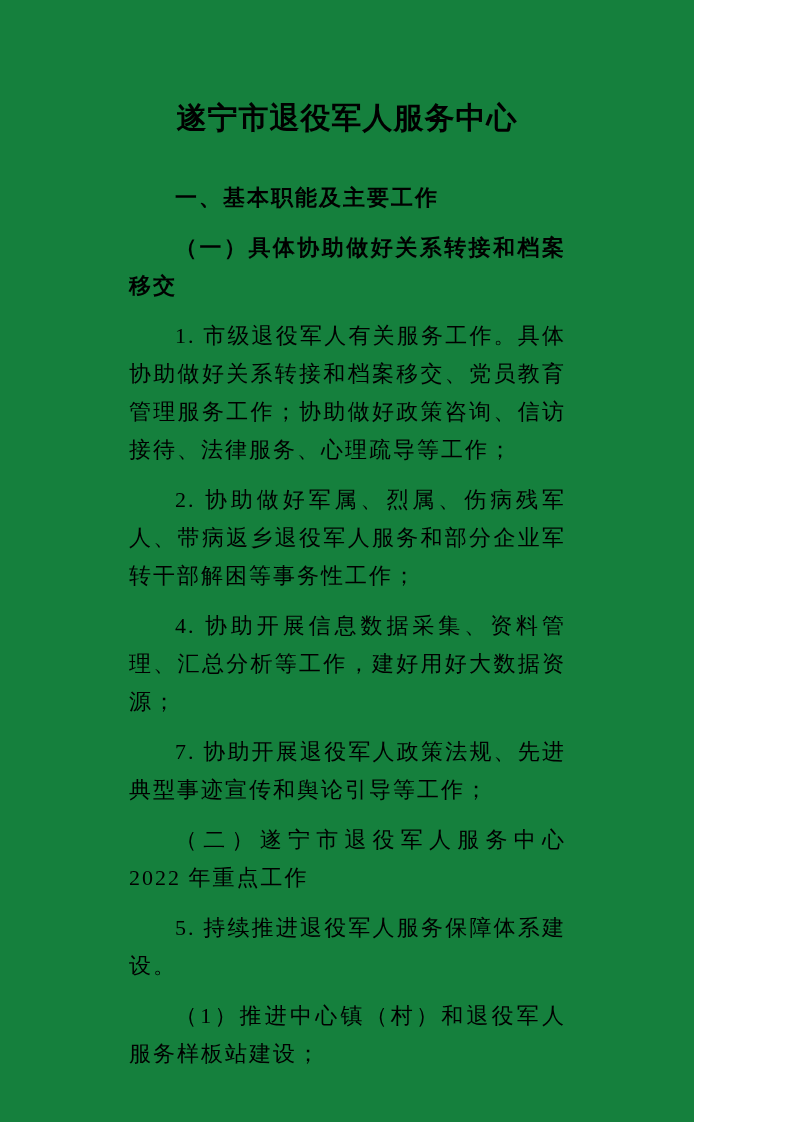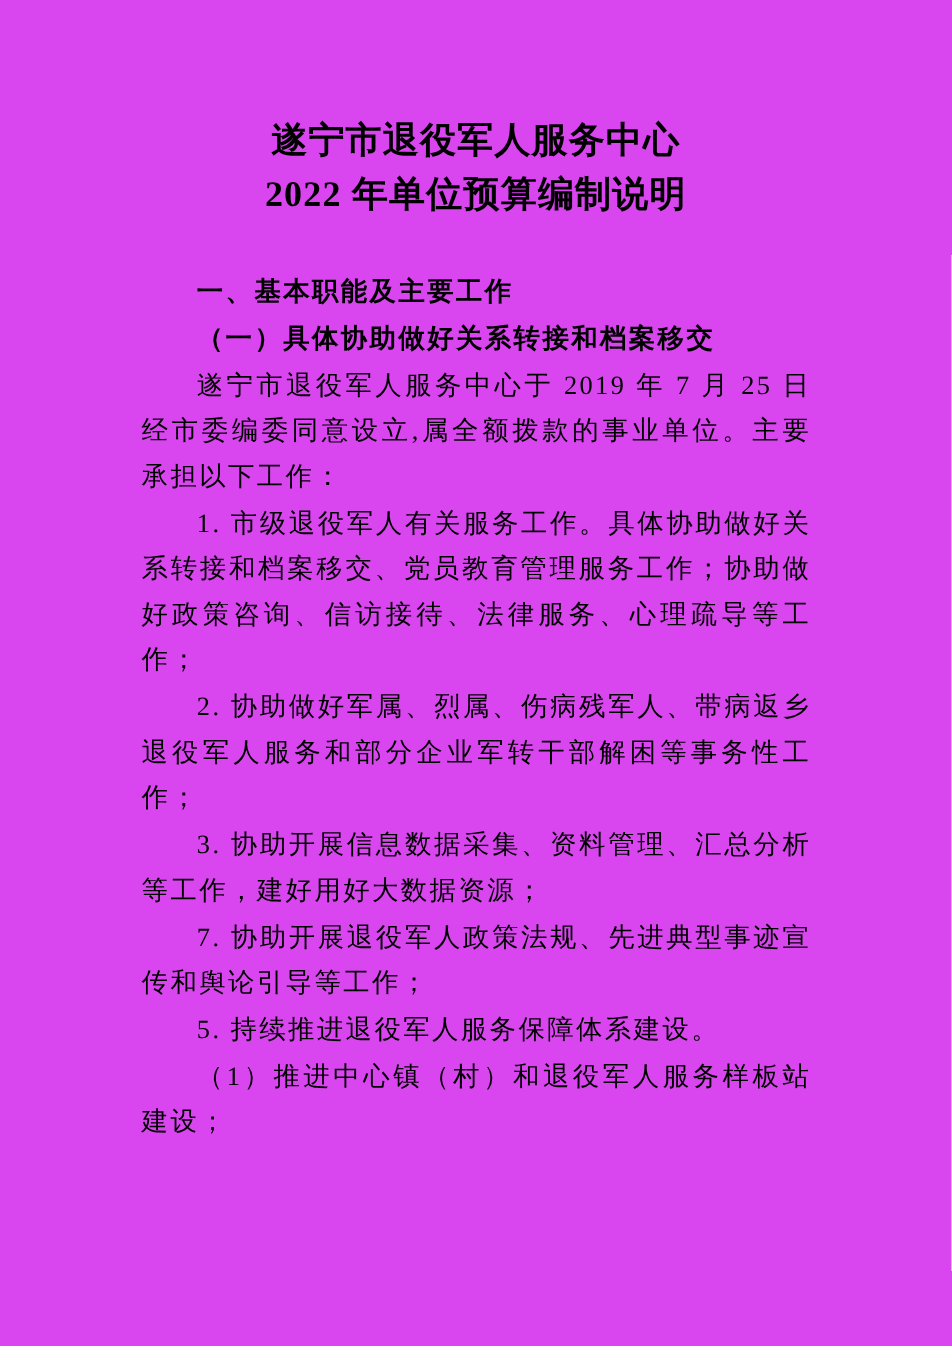--- a/index.html
+++ b/index.html
@@ -2,44 +2,44 @@
 <html><head>
 <meta charset="utf-8">
 <style>
   html, body {
     margin: 0;
     padding: 0;
     background: #ffffff;
   }
   .page {
     position: relative;
-    width: 793px;
+    width: 694px;
     height: 1122px;
-    background: #d946ef;
+    background: #15803d;
     color: #000000;
     overflow: hidden;
     font-family: "Liberation Serif", "DejaVu Serif", serif;
   }
   .doc-title {
     margin: 95px 0 0 0;
     text-align: center;
     font-weight: 700;
     font-size: 30px;
     line-height: 45px;
     letter-spacing: 1px;
     font-family: "Liberation Serif", "DejaVu Serif", serif;
   }
   .doc-body {
     margin: 39px 116px 0 117px; 
     font-size: 22px;
     line-height: 38px;
     letter-spacing: 2px;
   }
   .doc-body p {
-    margin: 1px;
+    margin: 12px;
     padding: 0;
     text-align: justify;
     text-indent: 46px; 
   }
   .h1 {
     font-family: "Liberation Sans", "DejaVu Sans", sans-serif; 
     font-weight: 700;
   }
   .h2 {
     font-weight: 700; 
@@ -51,29 +51,28 @@
     font-weight: 400;
   }
 </style>
 </head>
 <body>
 
 <div class="page">
 
   <header class="doc-title">
     <div>遂宁市退役军人服务中心</div>
-    <div>2022 年单位预算编制说明</div>
   </header>
 
   <main class="doc-body">
     <p class="h1">一、基本职能及主要工作</p>
     <p class="h2">（一）具体协助做好关系转接和档案移交</p>
-    <p class="body-p">遂宁市退役军人服务中心于 2019 年 7 月 25 日经市委编委同意设立,属全额拨款的事业单位。主要承担以下工作：</p>
     <p class="body-p">1. 市级退役军人有关服务工作。具体协助做好关系转接和档案移交、党员教育管理服务工作；协助做好政策咨询、信访接待、法律服务、心理疏导等工作；</p>
     <p class="body-p">2. 协助做好军属、烈属、伤病残军人、带病返乡退役军人服务和部分企业军转干部解困等事务性工作；</p>
-    <p class="body-p">3. 协助开展信息数据采集、资料管理、汇总分析等工作，建好用好大数据资源；</p>
+    <p class="body-p">4. 协助开展信息数据采集、资料管理、汇总分析等工作，建好用好大数据资源；</p>
     <p class="body-p">7. 协助开展退役军人政策法规、先进典型事迹宣传和舆论引导等工作；</p>
+    <p class="h2r">（二）遂宁市退役军人服务中心 2022 年重点工作</p>
     <p class="body-p">5. 持续推进退役军人服务保障体系建设。</p>
     <p class="body-p">（1）推进中心镇（村）和退役军人服务样板站建设；</p>
 
   </main>
 
 </div>
 
 </body></html>

